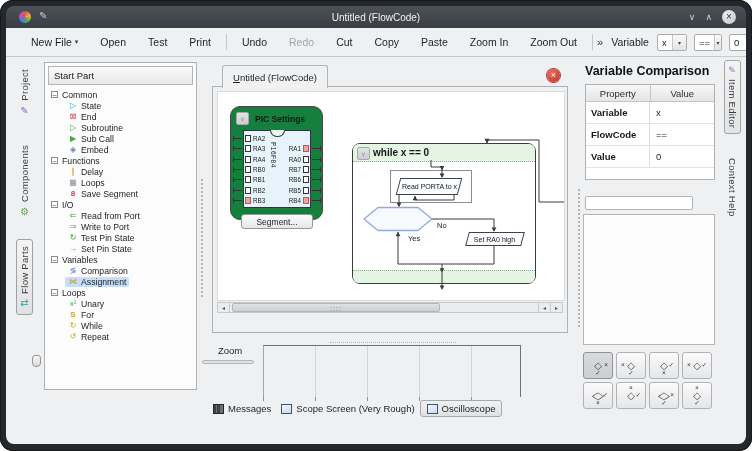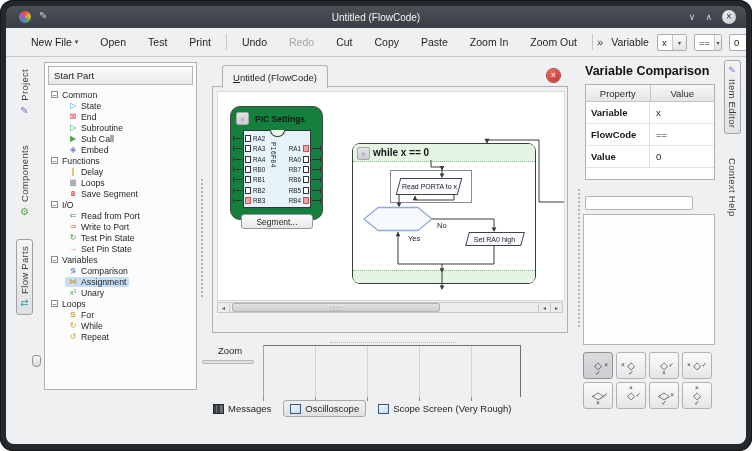--- a/index.html
+++ b/index.html
@@ -107,21 +107,21 @@
   .zoom-label{position:absolute;left:212px;top:317px;font-size:9.5px;color:#1c1e20;}
   .zoom-track{position:absolute;left:196px;top:332px;width:52px;height:4px;background:#e0e1e2;border:1px solid #b4b6b8;border-radius:2px;box-sizing:border-box;}
   .zoom-thumb{position:absolute;left:26px;top:327px;width:9px;height:12px;background:linear-gradient(#f6f6f7,#d9dadc);
               border:1px solid #93959?7;border:1px solid #939597;border-radius:3px 3px 4px 4px;box-sizing:border-box;}
   .scope{position:absolute;left:257px;top:317px;width:258px;height:52px;border-top:1px solid #6e7072;border-left:1px solid #a2a4a6;border-right:1px solid #6e7072;
          background:repeating-linear-gradient(to right,transparent 0 51px,#d4d5d6 51px 52px);box-sizing:border-box;}
   .scope-dotted{position:absolute;left:324px;top:314px;width:126px;height:1px;border-top:1px dotted #b2b4b6;}
   .scope-ticks{position:absolute;left:257px;top:369px;width:258px;height:4px;
                background:repeating-linear-gradient(to right,#8e9092 0 1px,transparent 1px 52px);}
   
-  .bottom-tabs{position:absolute;left:202px;top:372px;display:flex;align-items:flex-start;gap:7px;font-size:9.5px;color:#1c1e20;}
+  .bottom-tabs{position:absolute;left:202px;top:372px;display:flex;align-items:flex-start;font-size:9.5px;color:#1c1e20;}
   .btab{display:flex;align-items:center;gap:4px;padding:2px 4px;border:1px solid transparent;}
   .btab.selected{border:1px solid #a6a8aa;background:linear-gradient(#f0f1f2,#e0e1e3);border-radius:3px;padding:2px 6px;}
   .i-msg{width:11px;height:10px;background:#3d4247;box-shadow:inset 0 0 0 1px #24272a;
          background-image:linear-gradient(to right,transparent 0 3px,#6a7077 3px 4px,transparent 4px 7px,#6a7077 7px 8px);}
   .i-scope{width:11px;height:10px;border:1px solid #35557d;background:linear-gradient(160deg,#f2f7fc,#c8dcf0);box-sizing:border-box;}
   
   .rp-title{position:absolute;left:579px;top:36px;font-size:12.5px;font-weight:bold;color:#101214;}
   .rp-table{position:absolute;left:579px;top:56px;width:130px;height:96px;border:1px solid #aeb0b2;background:#fff;font-size:9.5px;box-sizing:border-box;}
   .rt-head{display:flex;height:16px;border-bottom:1px solid #c2c4c6;}
   .rt-head div{flex:1;background:linear-gradient(#f7f7f8,#e4e5e6);border-right:1px solid #c2c4c6;
@@ -339,29 +339,29 @@
                 <span class="ticn" style="color: rgb(91, 121, 201);">≶</span>
                 <span>Comparison</span>
               </span>
             </div>
             <div class="trow">
               <span class="titem selected">
                 <span class="ticn" style="color: rgb(201, 153, 46);">⋈</span>
                 <span>Assignment</span>
               </span>
             </div>
-            <div class="trow">
-              <span class="titem">
-                <span class="ticn" style="color: rgb(74, 163, 74);">x¹</span>
-                <span>Unary</span>
-              </span>
-            </div>
             <div class="trow group">
               <span class="exp">–</span>
               <span>Loops</span>
+            </div>
+            <div class="trow">
+              <span class="titem">
+                <span class="ticn" style="color: rgb(74, 163, 74);">x¹</span>
+                <span>Unary</span>
+              </span>
             </div>
             <div class="trow">
               <span class="titem">
                 <span class="ticn bold" style="color: rgb(207, 162, 31);">S</span>
                 <span>For</span>
               </span>
             </div>
             <div class="trow">
               <span class="titem">
                 <span class="ticn" style="color: rgb(207, 162, 31);">↻</span>
@@ -539,27 +539,27 @@
 
       <div class="scope-dotted"></div>
       <div class="scope"></div>
       <div class="scope-ticks"></div>
 
       <div class="bottom-tabs" id="bottom-tabs">
           <div class="btab">
             <span class="i-msg"></span>
             <span>Messages</span>
           </div>
+          <div class="btab">
+            <span class="i-scope"></span>
+            <span>Scope Screen (Very Rough)</span>
+          </div>
           <div class="btab selected">
             <span class="i-scope"></span>
             <span>Oscilloscope</span>
-          </div>
-          <div class="btab">
-            <span class="i-scope"></span>
-            <span>Scope Screen (Very Rough)</span>
           </div>
         </div>
 
       <div class="rp-title">Variable Comparison</div>
       <div class="rp-table">
         <div class="rt-head">
           <div>Property</div>
           <div>Value</div>
         </div>
         <div id="rp-rows">

